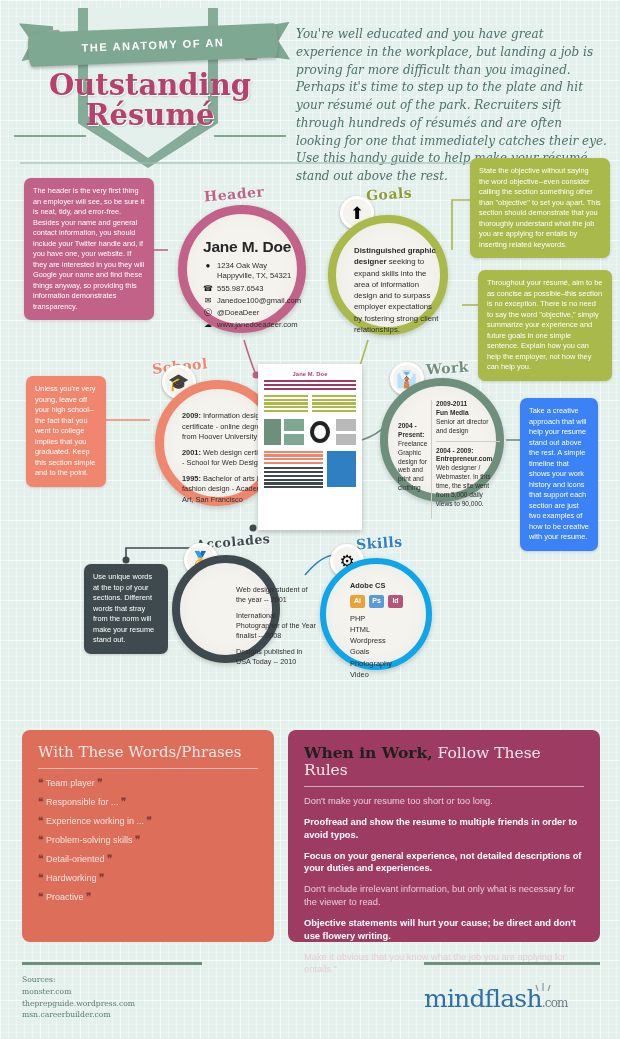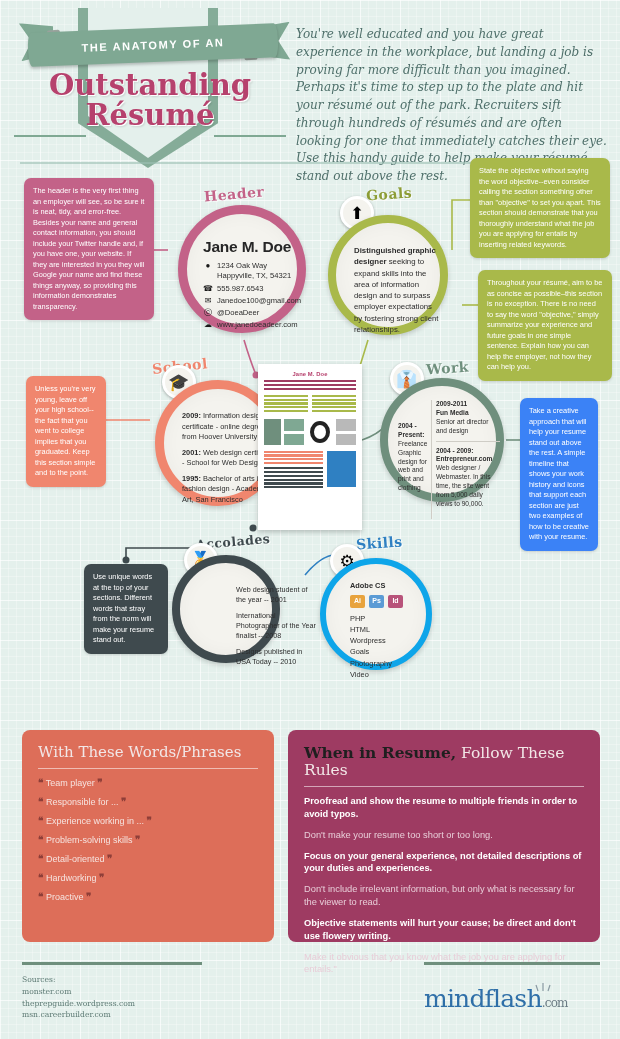--- a/index.html
+++ b/index.html
@@ -414,26 +414,26 @@
     <div class="buzz"><span class="q">❝</span> <span>Responsible for ...</span> <span class="q">❞</span></div>
     <div class="buzz"><span class="q">❝</span> <span>Experience working in ...</span> <span class="q">❞</span></div>
     <div class="buzz"><span class="q">❝</span> <span>Problem-solving skills</span> <span class="q">❞</span></div>
     <div class="buzz"><span class="q">❝</span> <span>Detail-oriented</span> <span class="q">❞</span></div>
     <div class="buzz"><span class="q">❝</span> <span>Hardworking</span> <span class="q">❞</span></div>
     <div class="buzz"><span class="q">❝</span> <span>Proactive</span> <span class="q">❞</span></div>
   </div>
 
   <div class="panel panel-right">
     <div class="ph-inline">
-      <b>When in Resume,</b>
+      <b>When in Work,</b>
       <span>Follow These Rules</span>
     </div>
     <div class="phr"></div>
+    <div class="rule-item n">Don't make your resume too short or too long.</div>
     <div class="rule-item b">Proofread and show the resume to multiple friends in order to avoid typos.</div>
-    <div class="rule-item n">Don't make your resume too short or too long.</div>
     <div class="rule-item b">Focus on your general experience, not detailed descriptions of your duties and experiences.</div>
     <div class="rule-item n">Don't include irrelevant information, but only what is necessary for the viewer to read.</div>
     <div class="rule-item b">Objective statements will hurt your cause; be direct and don't use flowery writing.</div>
     <div class="rule-item n">Make it obvious that you know what the job you are applying for entails."</div>
   </div>
 
   <div class="footer-rule"></div>
   <div class="footer-rule2"></div>
   <div class="sources">
     <div>Sources:</div>

